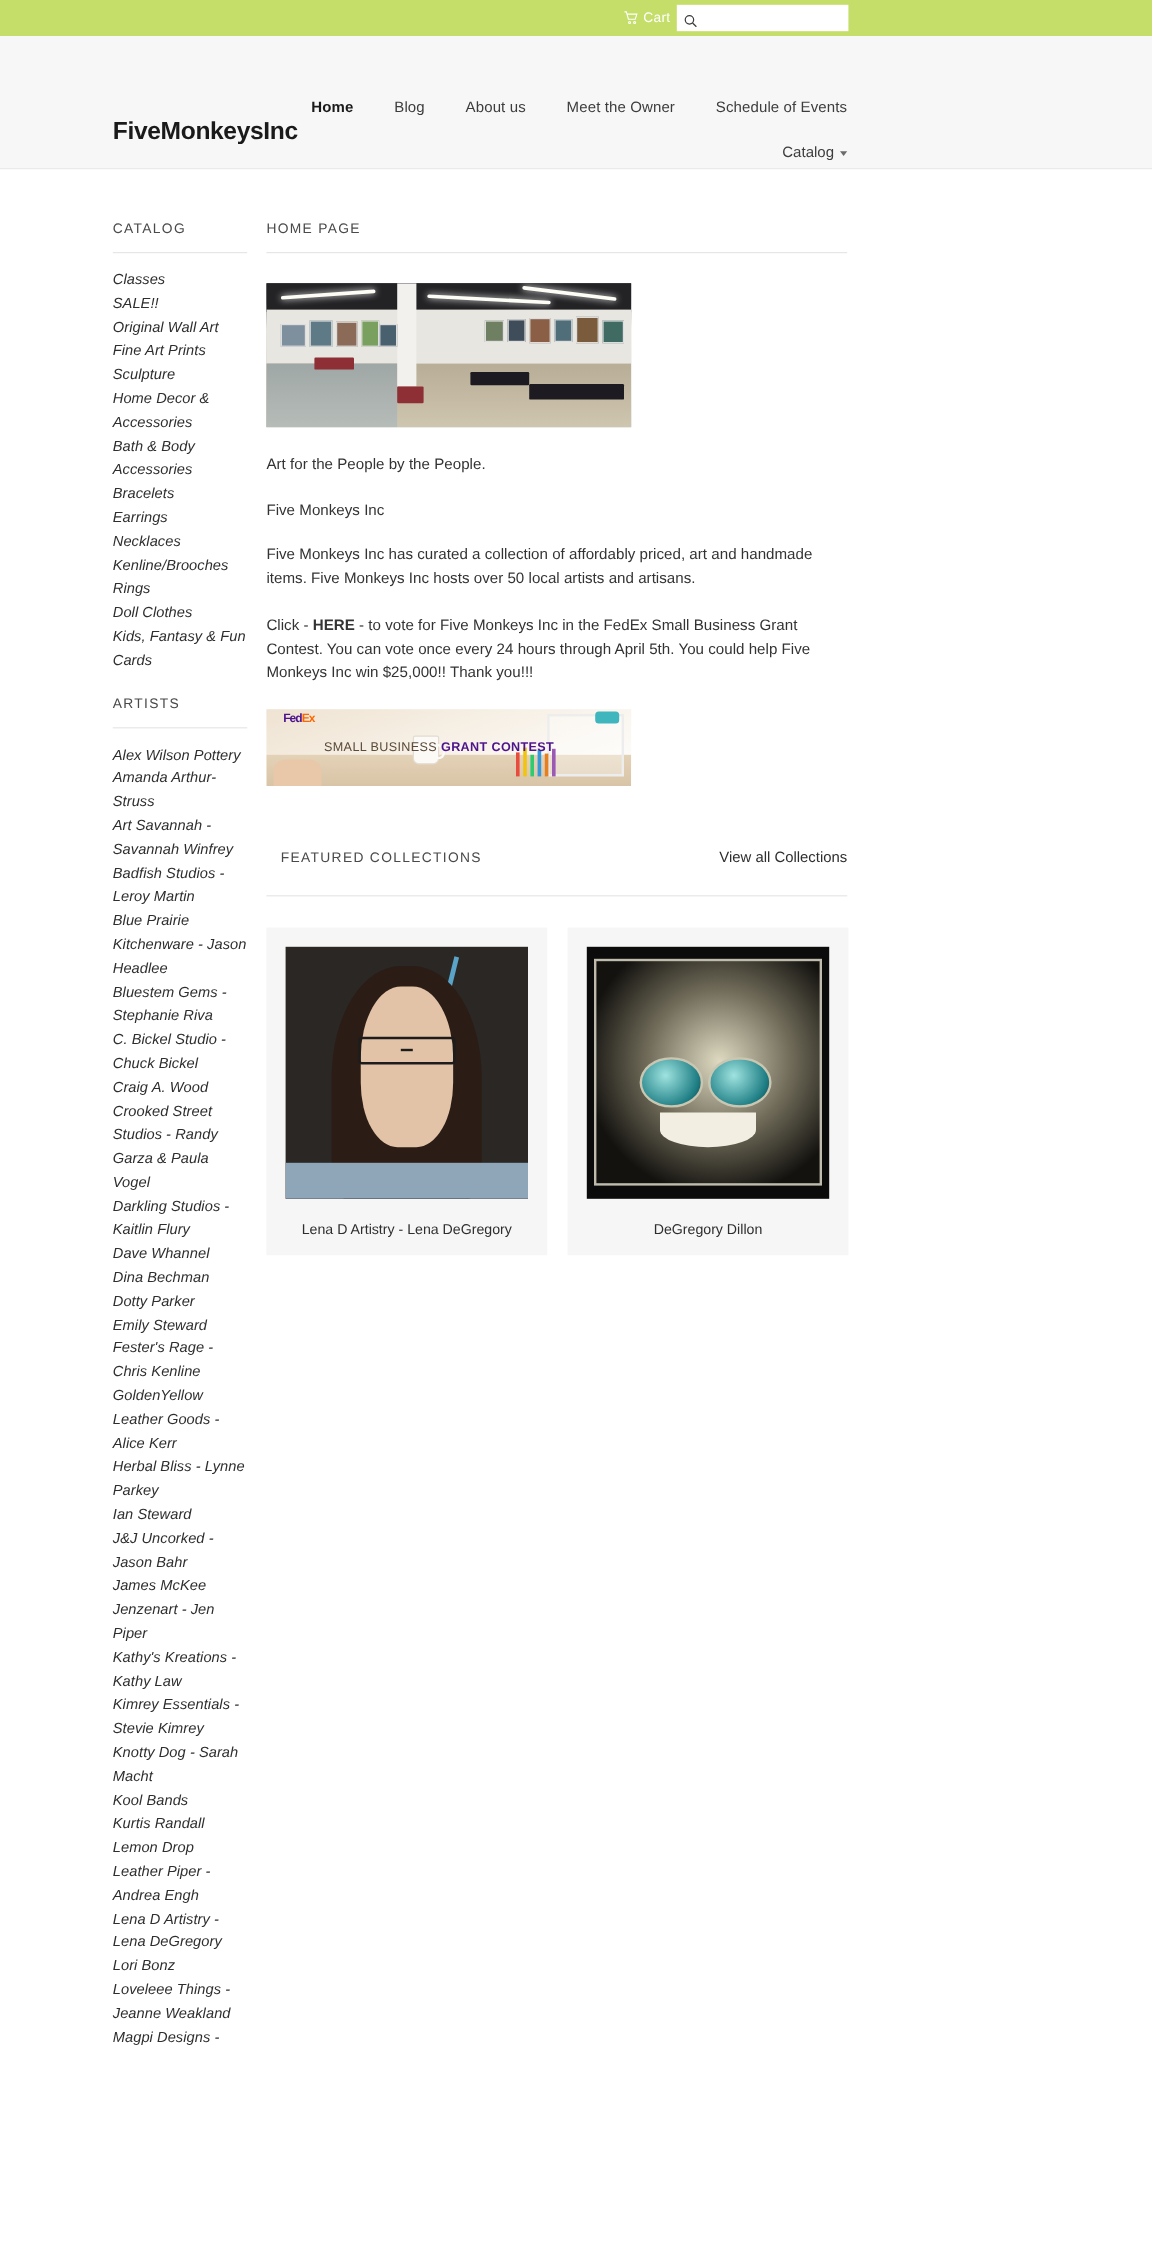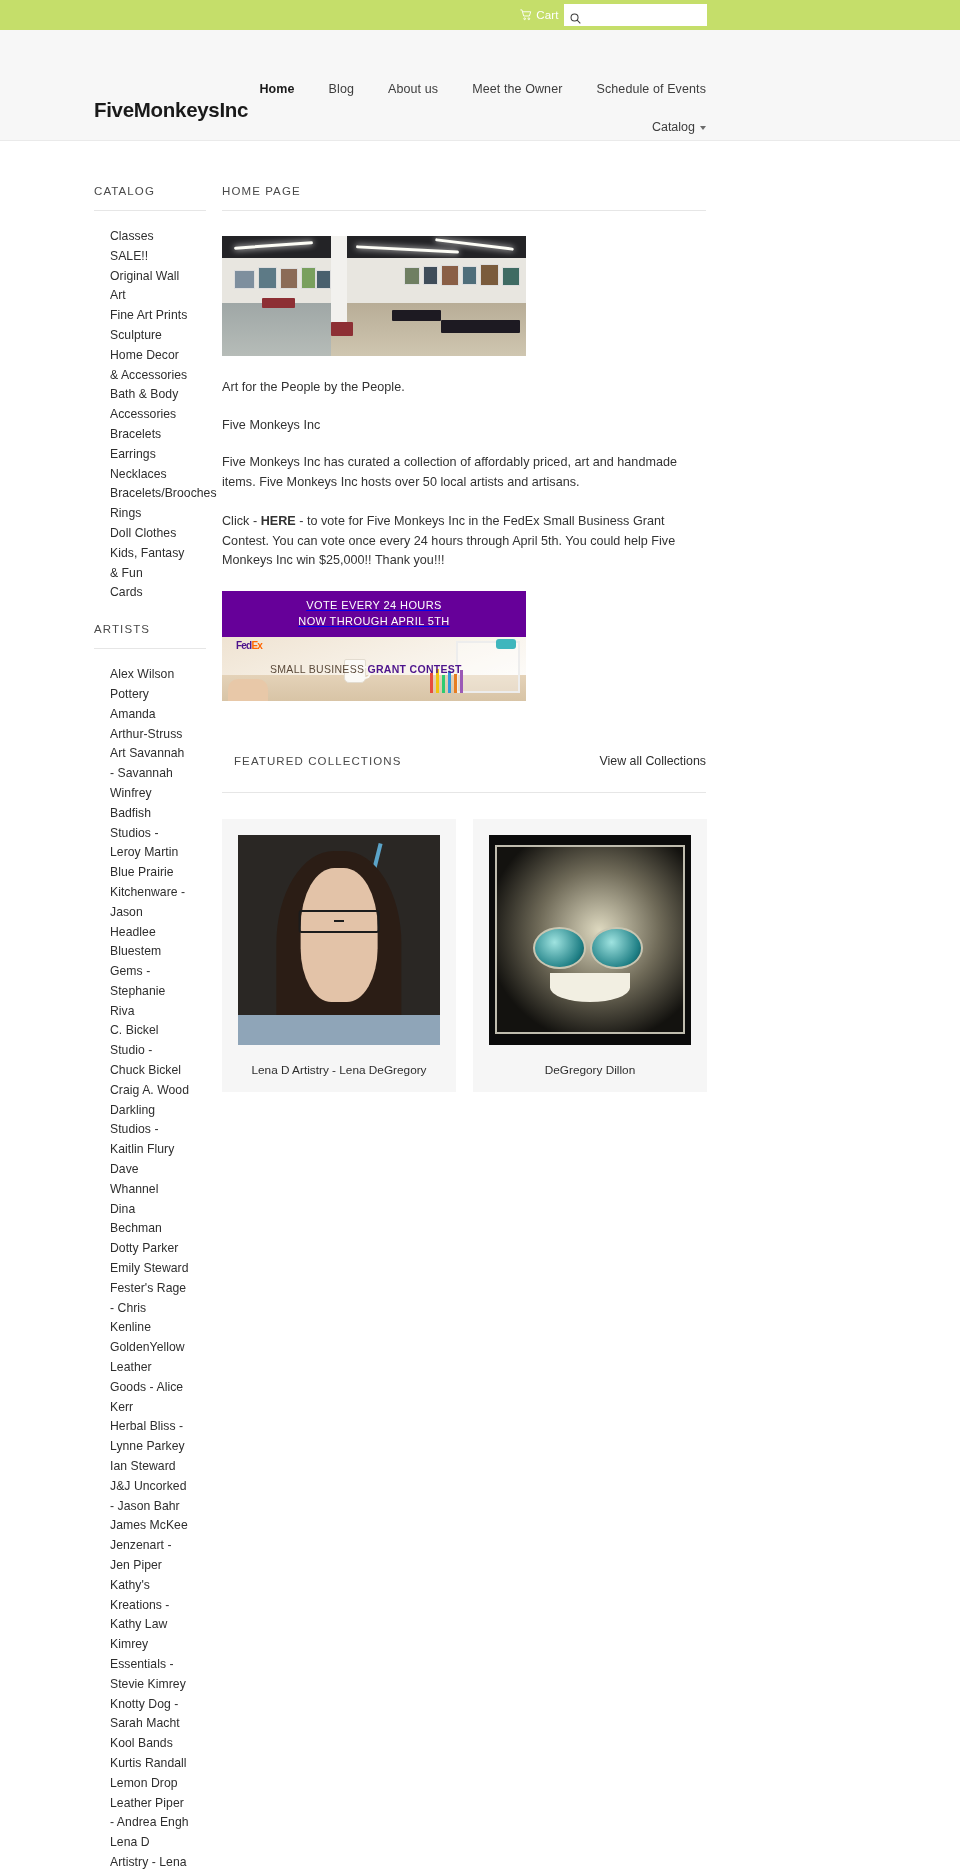--- a/index.html
+++ b/index.html
@@ -95,21 +95,21 @@
   }
   .sidebar {
     position: absolute; left: 94px; top: 44px;
     width: 112px;
   }
   .side-head {
     font-size: 11.5px; color: #4a4a4a; letter-spacing: 1.1px;
     text-transform: uppercase; margin: 0 0 13px 0; font-weight: normal;
   }
   .side-rule { height: 1px; background: #e6e6e6; margin-bottom: 13px; width: 112px; }
-  .side-list { list-style: none; margin: 16px; padding: 0; }
+  .side-list { list-style: none; margin: 0; padding: 0; font-style: italic; }
   .side-list li { margin-bottom: 0; }
   .side-list a {
     display: block; font-size: 12.2px; color: #2e2e2e;
     text-decoration: none; line-height: 19.8px;
     padding: 0; cursor: pointer; letter-spacing: .05px;
   }
   .artists-block { margin-top: 20px; }
 
   .main {
     position: absolute; left: 222px; top: 44px;
@@ -391,21 +391,21 @@
       <li>
           <a href="#">Bracelets</a>
         </li>
       <li>
           <a href="#">Earrings</a>
         </li>
       <li>
           <a href="#">Necklaces</a>
         </li>
       <li>
-          <a href="#">Bracelets/Brooches</a>
+          <a href="#">Kenline/Brooches</a>
         </li>
       <li>
           <a href="#">Rings</a>
         </li>
       <li>
           <a href="#">Doll Clothes</a>
         </li>
       <li>
           <a href="#">Kids, Fantasy &amp; Fun</a>
         </li>
@@ -434,20 +434,23 @@
             <a href="#">Blue Prairie Kitchenware - Jason Headlee</a>
           </li>
         <li>
             <a href="#">Bluestem Gems - Stephanie Riva</a>
           </li>
         <li>
             <a href="#">C. Bickel Studio - Chuck Bickel</a>
           </li>
         <li>
             <a href="#">Craig A. Wood</a>
+          </li>
+        <li>
+            <a href="#">Crooked Street Studios - Randy Garza &amp; Paula Vogel</a>
           </li>
         <li>
             <a href="#">Darkling Studios - Kaitlin Flury</a>
           </li>
         <li>
             <a href="#">Dave Whannel</a>
           </li>
         <li>
             <a href="#">Dina Bechman</a>
           </li>
@@ -544,24 +547,20 @@
 
     <p class="tight">Art for the People by the People.</p>
     <p class="tight">Five Monkeys Inc</p>
     <p>Five Monkeys Inc has curated a collection of affordably priced, art and handmade items.  Five Monkeys Inc hosts over 50 local artists and artisans.</p>
 
     <p>
       <span>Click - </span><a class="here-link" href="#">HERE</a><span> - to vote for Five Monkeys Inc in the FedEx Small Business Grant Contest. You can vote once every 24 hours through April 5th. You could help Five Monkeys Inc win $25,000!!  Thank you!!!</span>
     </p>
 
     <a class="fedex-banner" href="#">
-      <div class="fx-top">
-        <div>VOTE EVERY 24 HOURS</div>
-        <div>NOW THROUGH APRIL 5TH</div>
-      </div>
       <div class="fx-mid">
         <div class="desk"></div>
         <div class="shelf"></div>
         <div class="teal"></div>
         <div class="hand"></div>
         <div class="mug"></div>
         <div class="pencils">
           <i style="left:0;background:#e84c3d;"></i>
           <i style="left:6px;background:#f1c40f;height:24px;"></i>
           <i style="left:12px;background:#2ecc71;height:18px;"></i>

